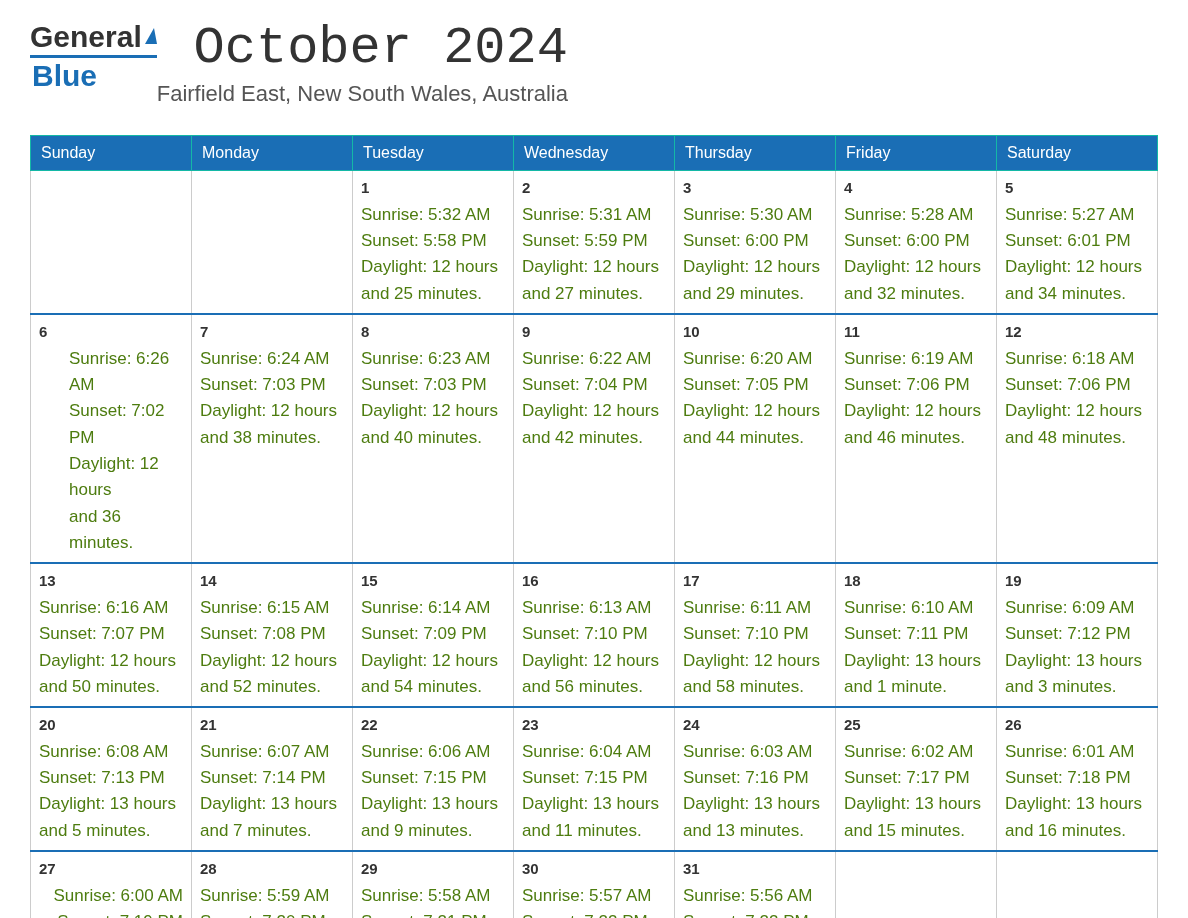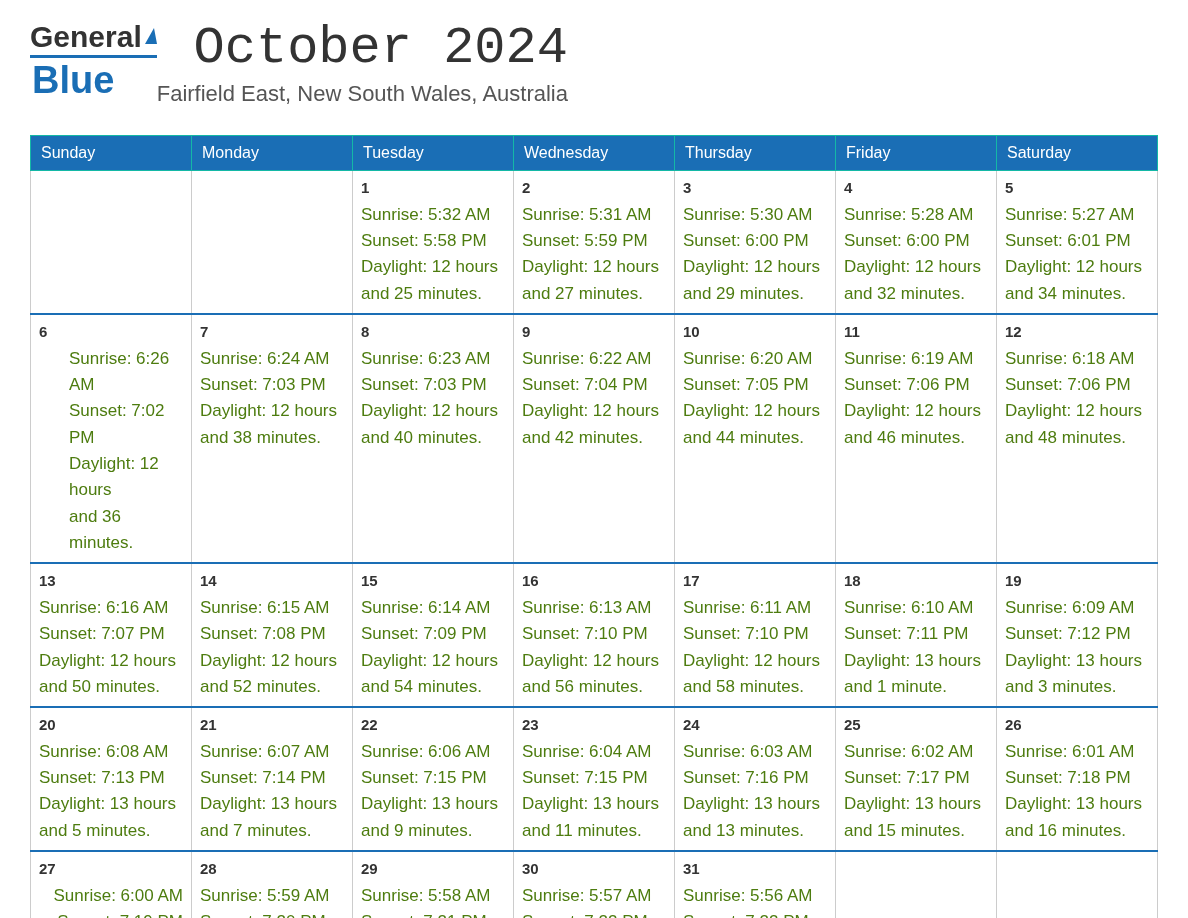--- a/index.html
+++ b/index.html
@@ -84,21 +84,21 @@
 </head>
 <body>
 
 <div class="header">
   <div class="logo">
     <div style="display:flex; align-items:center; gap:0px;">
       <span style="font-size:30px; font-weight:bold; color:#333;">General</span>
       <span style="display:inline-block; width:0; height:0; border-left:9px solid transparent; border-right:3px solid transparent; border-bottom:16px solid #1a6eb5; margin-left:3px; margin-bottom:2px;"></span>
     </div>
     <div style="border-top: 3px solid #1a6eb5; width:100%; margin-top:1px; margin-bottom:1px;"></div>
-    <span style="font-size:38px; font-weight:bold; color:#1a6eb5; margin-left:2px;">Blue</span>
+    <span style="font-size:30px; font-weight:bold; color:#1a6eb5; margin-left:2px;">Blue</span>
   </div>
   <div class="title-area">
     <div class="month-title">October 2024</div>
     <div class="location-title">Fairfield East, New South Wales, Australia</div>
   </div>
 </div>
 
 <table class="calendar-table">
   <thead>
     <tr>

